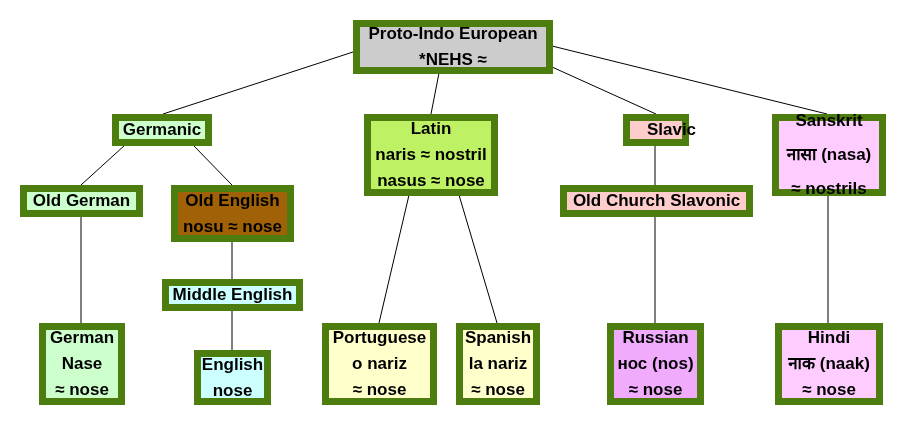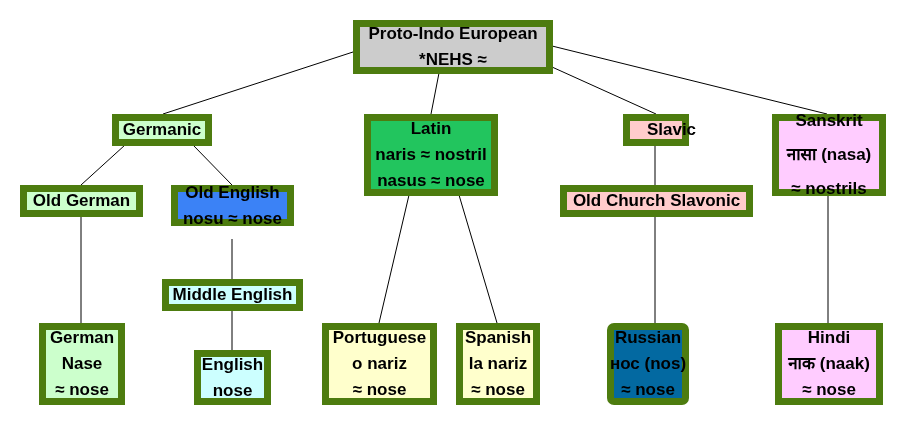--- a/index.html
+++ b/index.html
@@ -36,41 +36,41 @@
 
 <div class="node" style="left:353px; top:20px; width:200px; height:54px; background:#cccccc;">
   <span>Proto-Indo European</span>
   <span>*NEHS ≈</span>
 </div>
 
 <div class="node" style="left:112px; top:114px; width:100px; height:32px; background:#ccffcc;text-align:right;">
   <span>Germanic</span>
 </div>
 
-<div class="node" style="left:364px; top:114px; width:134px; height:82px; background:#22c55e;">
+<div class="node" style="left:364px; top:114px; width:134px; height:82px; background:#bef264;">
   <span>Latin</span>
   <span>naris ≈ nostril</span>
   <span>nasus ≈ nose</span>
 </div>
 
 <div class="node" style="left:623px; top:114px; width:66px; height:32px; background:#ffcccc;padding-left:31px;">
   <span>Slavic</span>
 </div>
 
 <div class="node" style="left:772px; top:114px; width:114px; height:82px; background:#ffccff;gap:8px;">
   <span>Sanskrit</span>
   <span>नासा (nasa)</span>
   <span>≈ nostrils</span>
 </div>
 
 <div class="node" style="left:20px; top:185px; width:123px; height:32px; background:#ccffcc;">
   <span>Old German</span>
 </div>
 
-<div class="node" style="left:171px; top:185px; width:123px; height:41px; background:#3b82f6;">
+<div class="node" style="left:171px; top:185px; width:123px; height:57px; background:#a16207;">
   <span>Old English</span>
   <span>nosu ≈ nose</span>
 </div>
 
 <div class="node" style="left:560px; top:185px; width:193px; height:32px; background:#ffcccc;">
   <span>Old Church Slavonic</span>
 </div>
 
 <div class="node" style="left:162px; top:279px; width:141px; height:32px; background:#ccffff;">
   <span>Middle English</span>
@@ -92,21 +92,21 @@
   <span>o nariz</span>
   <span>≈ nose</span>
 </div>
 
 <div class="node" style="left:456px; top:323px; width:84px; height:82px; background:#ffffcc;">
   <span>Spanish</span>
   <span>la nariz</span>
   <span>≈ nose</span>
 </div>
 
-<div class="node" style="left:607px; top:323px; width:82px; height:82px; background:#0369a1;border-radius:7px;">
+<div class="node" style="left:607px; top:323px; width:97px; height:82px; background:#f0abfc;">
   <span>Russian</span>
   <span>нос (nos)</span>
   <span>≈ nose</span>
 </div>
 
 <div class="node" style="left:775px; top:323px; width:108px; height:82px; background:#ffccff;">
   <span>Hindi</span>
   <span>नाक (naak)</span>
   <span>≈ nose</span>
 </div>

